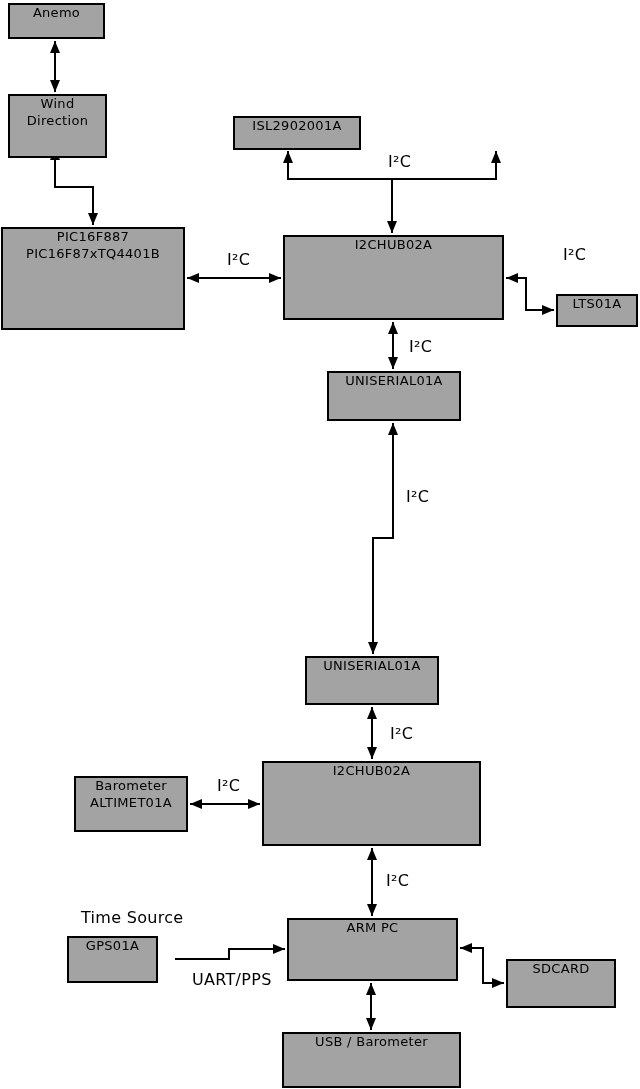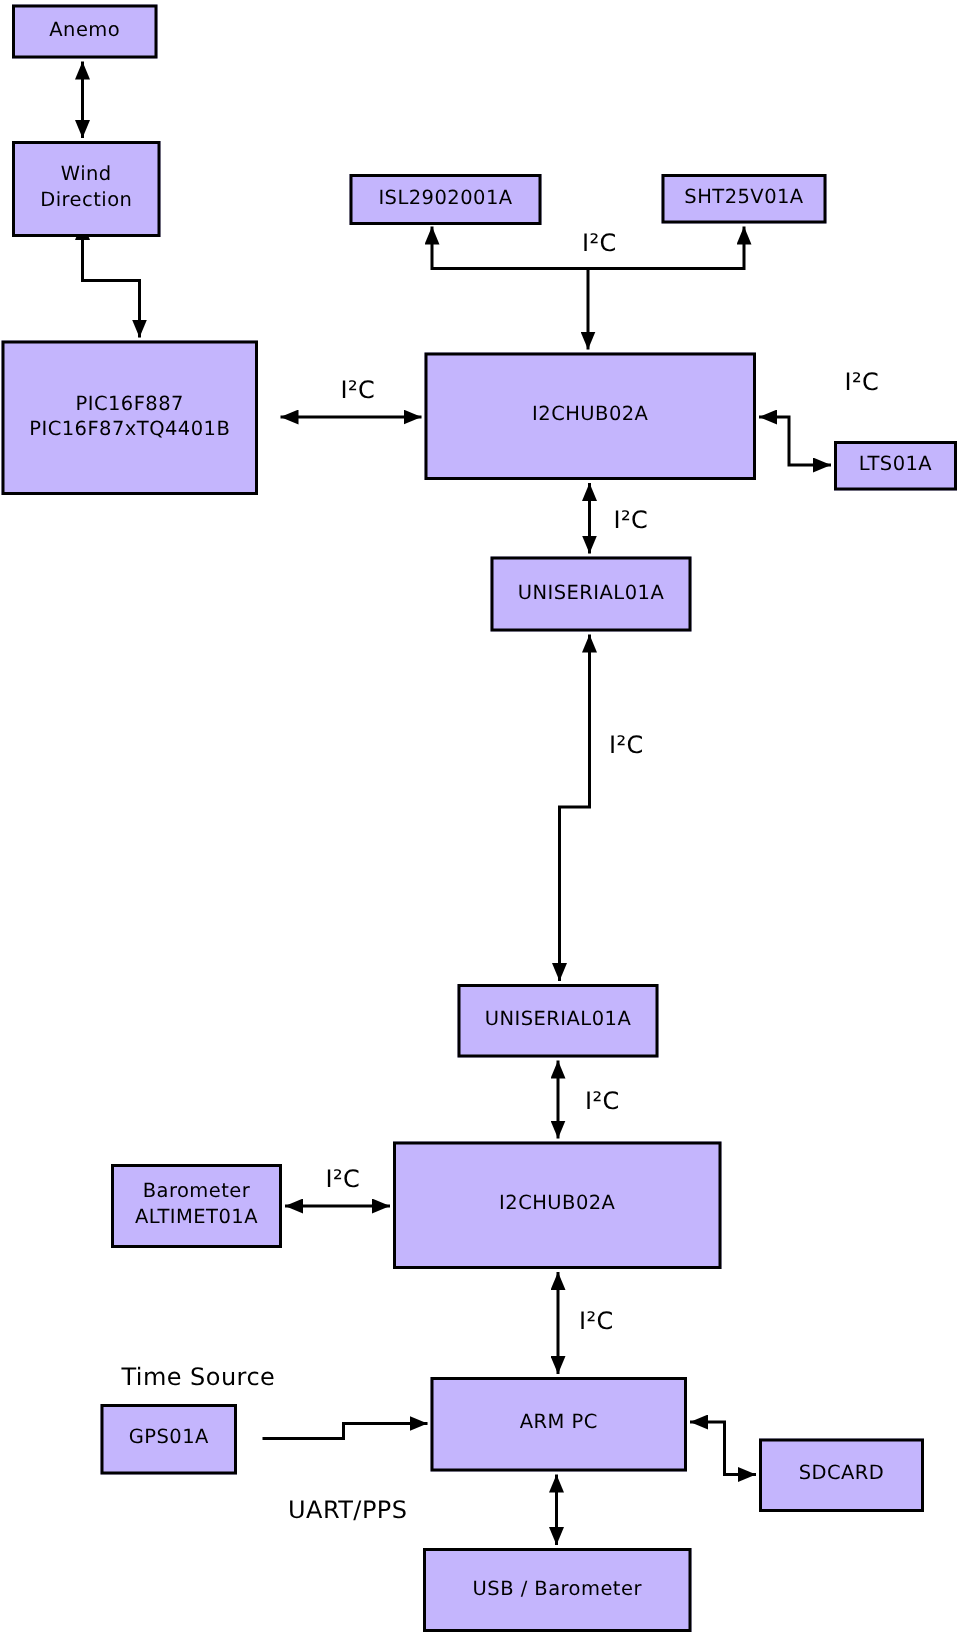--- a/index.html
+++ b/index.html
@@ -3,22 +3,22 @@
 <meta charset="utf-8">
 <style>
   html,body{margin:0;padding:0;background:#ffffff;}
   .stage{
     position:relative;width:640px;height:1089px;background:#ffffff;
     font-family:"DejaVu Sans","Liberation Sans",sans-serif;color:#000;
     overflow:hidden;
   }
   svg.edges{position:absolute;left:0;top:0;z-index:1;}
   .node{
-    position:absolute;box-sizing:border-box;border:2px solid #000;background:#c4b5fd;
-    display:flex;align-items:center;justify-content:center;text-align:center;
+    position:absolute;box-sizing:border-box;border:2px solid #000;background:#a3a3a3;
+    display:flex;align-items:flex-start;justify-content:center;text-align:center;
     font-size:13px;line-height:1.3;z-index:2;letter-spacing:0.3px;
   }
   .node-label{white-space:pre-line;}
   .edge-label{
     position:absolute;font-size:16px;z-index:3;letter-spacing:0.3px;white-space:nowrap;
   }
 </style>
 </head>
 <body>
 
@@ -50,32 +50,29 @@
 
   <div class="node" style="left:8px;top:3px;width:97px;height:36px">
     <span class="node-label">Anemo</span>
   </div>
 
   <div class="node" style="left:8px;top:94px;width:99px;height:64px">
     <span class="node-label">Wind
 Direction</span>
   </div>
 
-  <div class="node" style="left:1px;top:227px;width:171px;height:103px">
+  <div class="node" style="left:1px;top:227px;width:184px;height:103px">
     <span class="node-label">PIC16F887
 PIC16F87xTQ4401B</span>
   </div>
 
   <div class="node" style="left:233px;top:116px;width:128px;height:34px">
     <span class="node-label">ISL2902001A</span>
   </div>
 
-  <div class="node" style="left:441px;top:116px;width:110px;height:33px">
-    <span class="node-label">SHT25V01A</span>
-  </div>
 
   <div class="node" style="left:283px;top:235px;width:221px;height:85px">
     <span class="node-label">I2CHUB02A</span>
   </div>
 
   <div class="node" style="left:556px;top:294px;width:82px;height:33px">
     <span class="node-label">LTS01A</span>
   </div>
 
   <div class="node" style="left:327px;top:371px;width:134px;height:50px">
@@ -113,15 +110,15 @@
 
   <span class="edge-label" style="left:227px;top:250px">I²C</span>
   <span class="edge-label" style="left:388px;top:152px">I²C</span>
   <span class="edge-label" style="left:563px;top:245px">I²C</span>
   <span class="edge-label" style="left:409px;top:337px">I²C</span>
   <span class="edge-label" style="left:406px;top:487px">I²C</span>
   <span class="edge-label" style="left:390px;top:724px">I²C</span>
   <span class="edge-label" style="left:217px;top:776px">I²C</span>
   <span class="edge-label" style="left:386px;top:871px">I²C</span>
   <span class="edge-label" style="left:81px;top:908px">Time Source</span>
-  <span class="edge-label" style="left:192px;top:997px">UART/PPS</span>
+  <span class="edge-label" style="left:192px;top:970px">UART/PPS</span>
 
 </div>
 
 </body></html>

